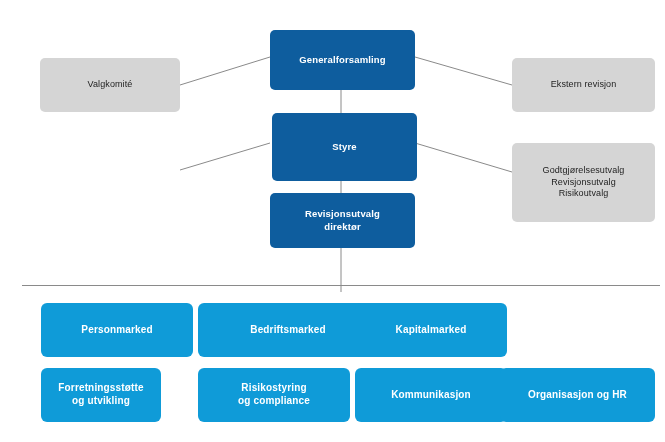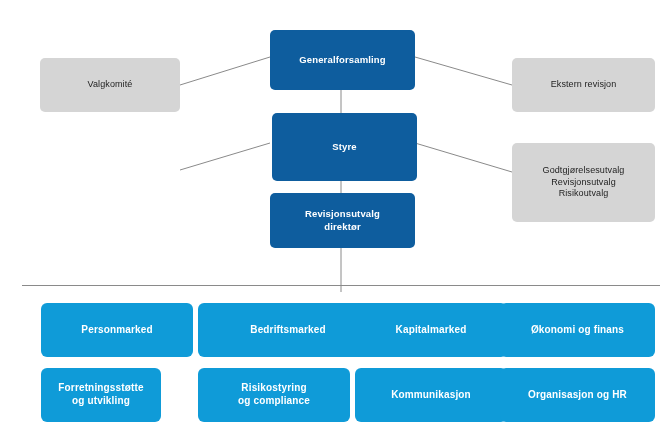--- a/index.html
+++ b/index.html
@@ -121,23 +121,20 @@
 
   <div class="node node-blue" style="left:41px; top:303px; width:152px; height:54px;">
     <span class="label">Personmarked</span>
   </div>
   <div class="node node-blue" style="left:198px; top:303px; width:180px; height:54px;">
     <span class="label">Bedriftsmarked</span>
   </div>
   <div class="node node-blue" style="left:355px; top:303px; width:152px; height:54px;">
     <span class="label">Kapitalmarked</span>
   </div>
-  <div class="node node-blue" style="left:500px; top:303px; width:155px; height:54px;">
-    <span class="label">Økonomi og finans</span>
-  </div>
 
   <div class="node node-blue" style="left:41px; top:368px; width:120px; height:54px;align-items:center;">
     <span class="label">Forretningsstøtte
 og utvikling</span>
   </div>
   <div class="node node-blue" style="left:198px; top:368px; width:152px; height:54px;">
     <span class="label">Risikostyring
 og compliance</span>
   </div>
   <div class="node node-blue" style="left:355px; top:368px; width:152px; height:54px;">

